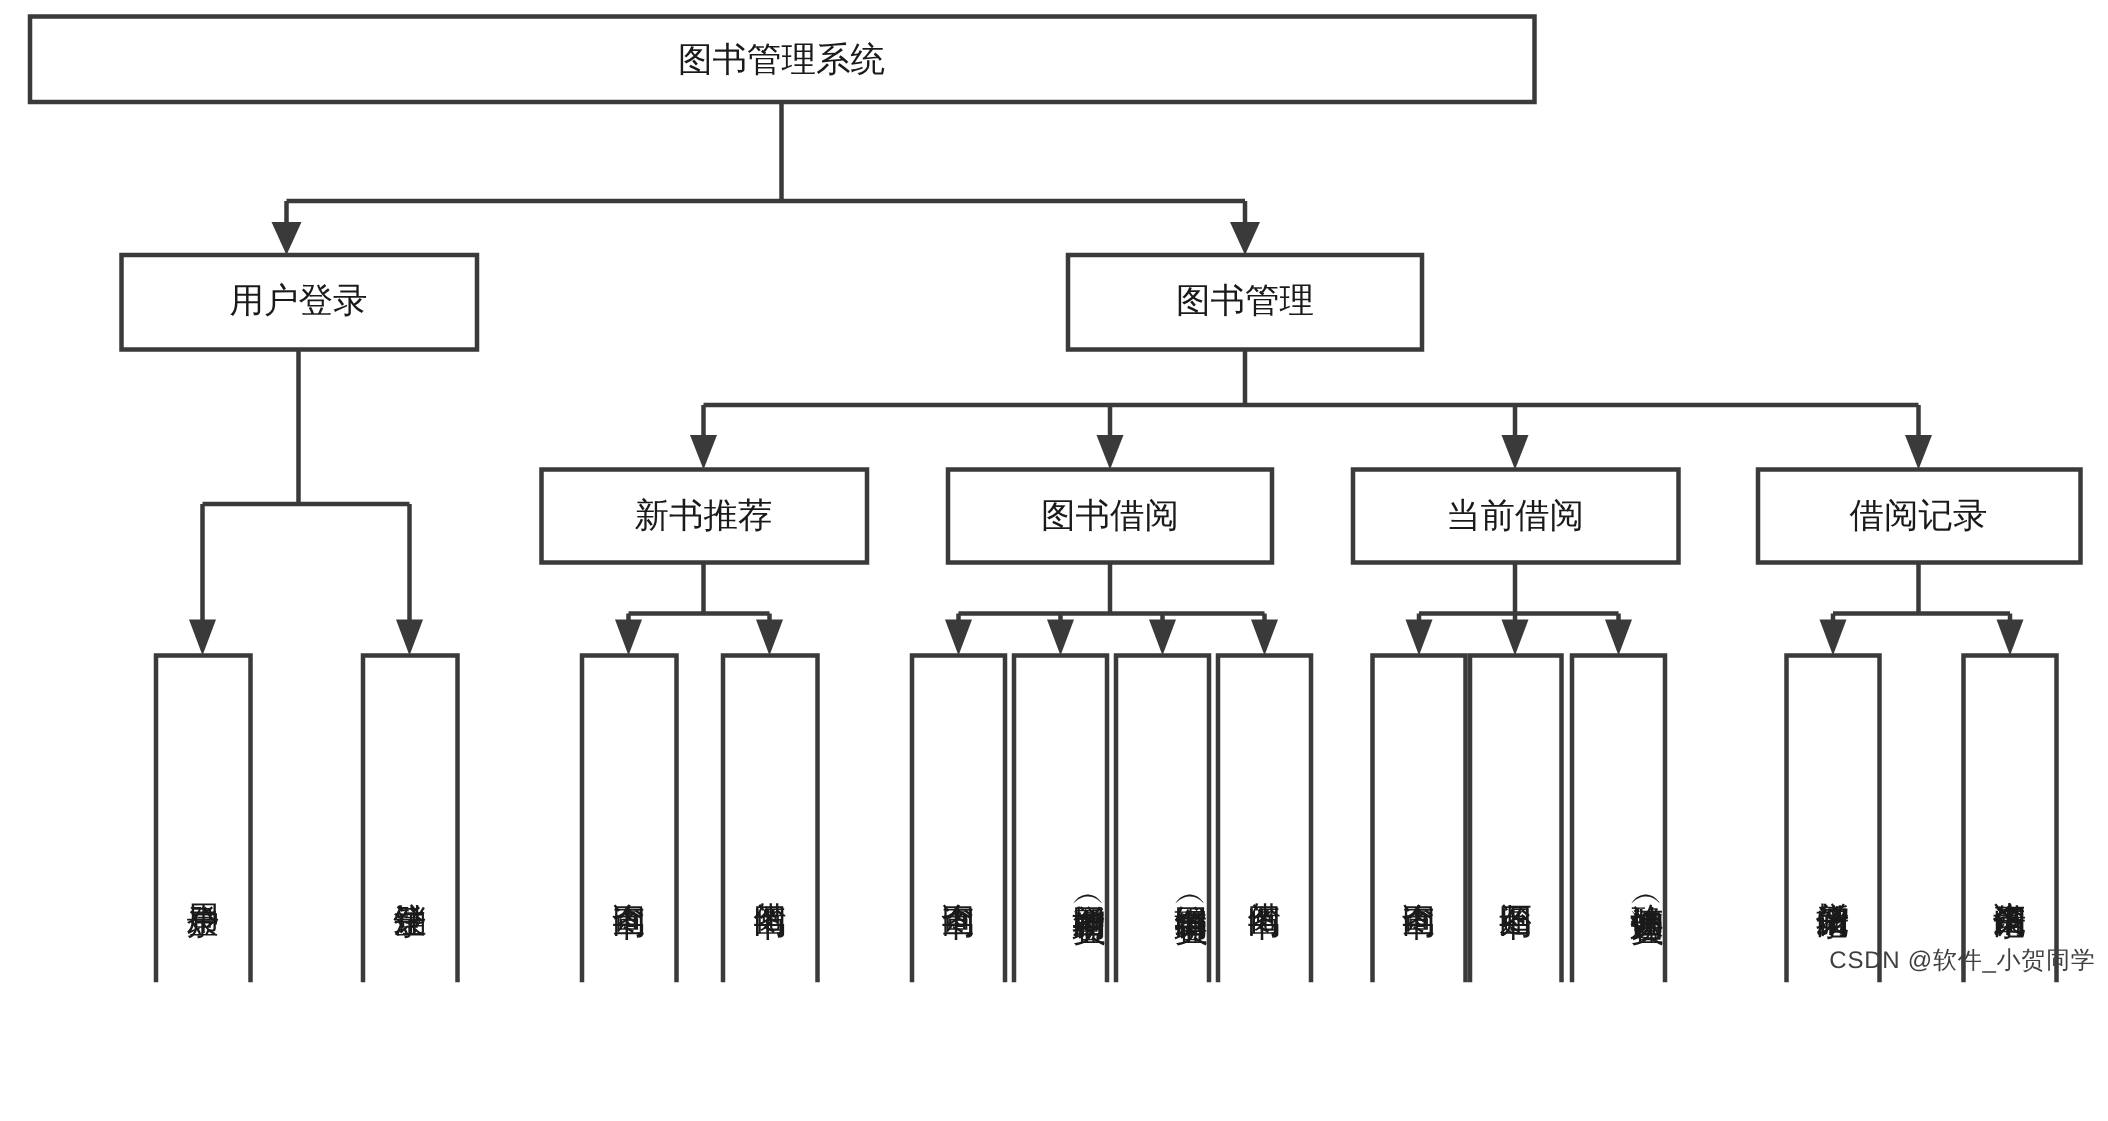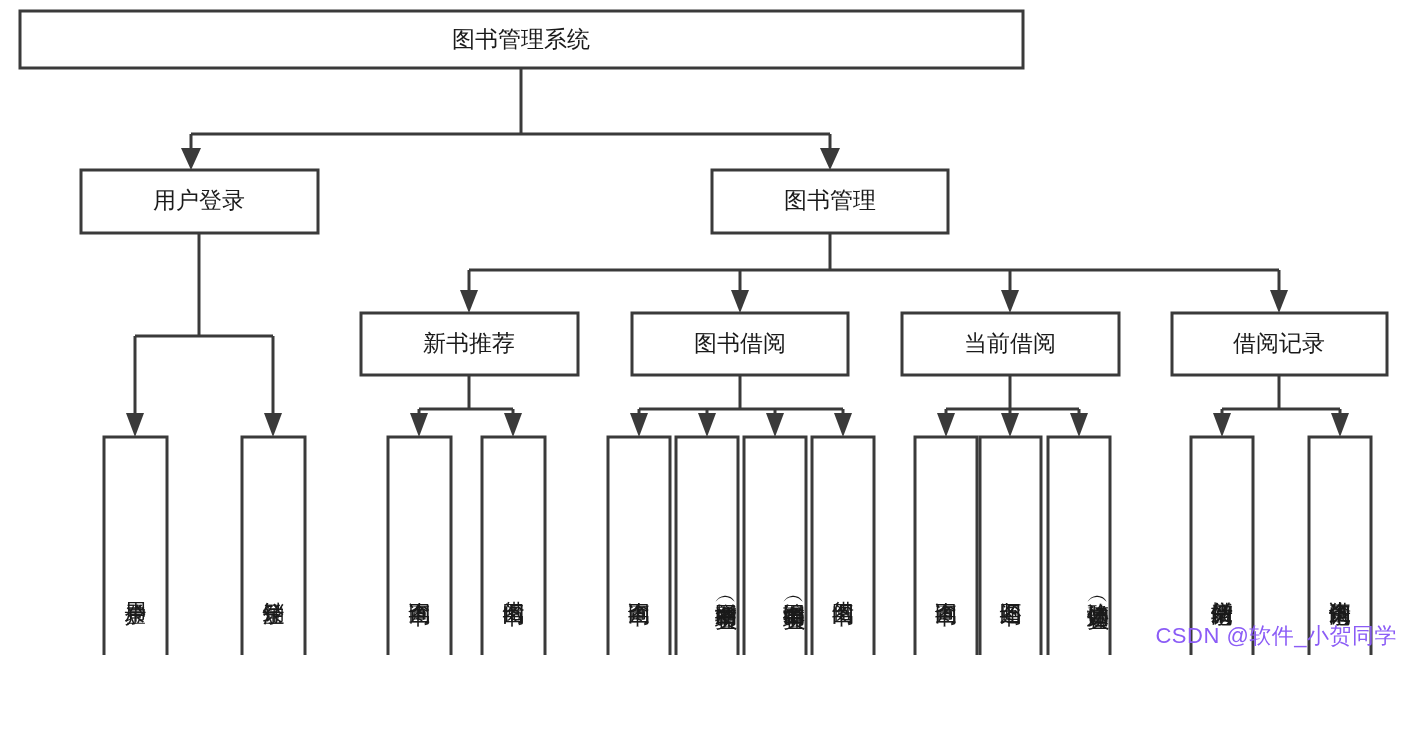--- a/index.html
+++ b/index.html
@@ -62,22 +62,22 @@
     justify-content: center;
     text-align: center;
     white-space: nowrap;
     pointer-events: none;
   }
   .watermark {
     position: absolute;
     right: 8px;
     bottom: 4px;
     font-family: "Liberation Sans", "DejaVu Sans", sans-serif;
-    font-size: 22px;
-    color: #8b5cf6;
+    font-size: 16px;
+    color: #404040;
     white-space: nowrap;
     letter-spacing: 0.5px;
   }
 </style>
 </head>
 <body>
 
 <div id="diagram-root">
 
   <svg id="tree-svg" viewBox="0 0 1405 747">

